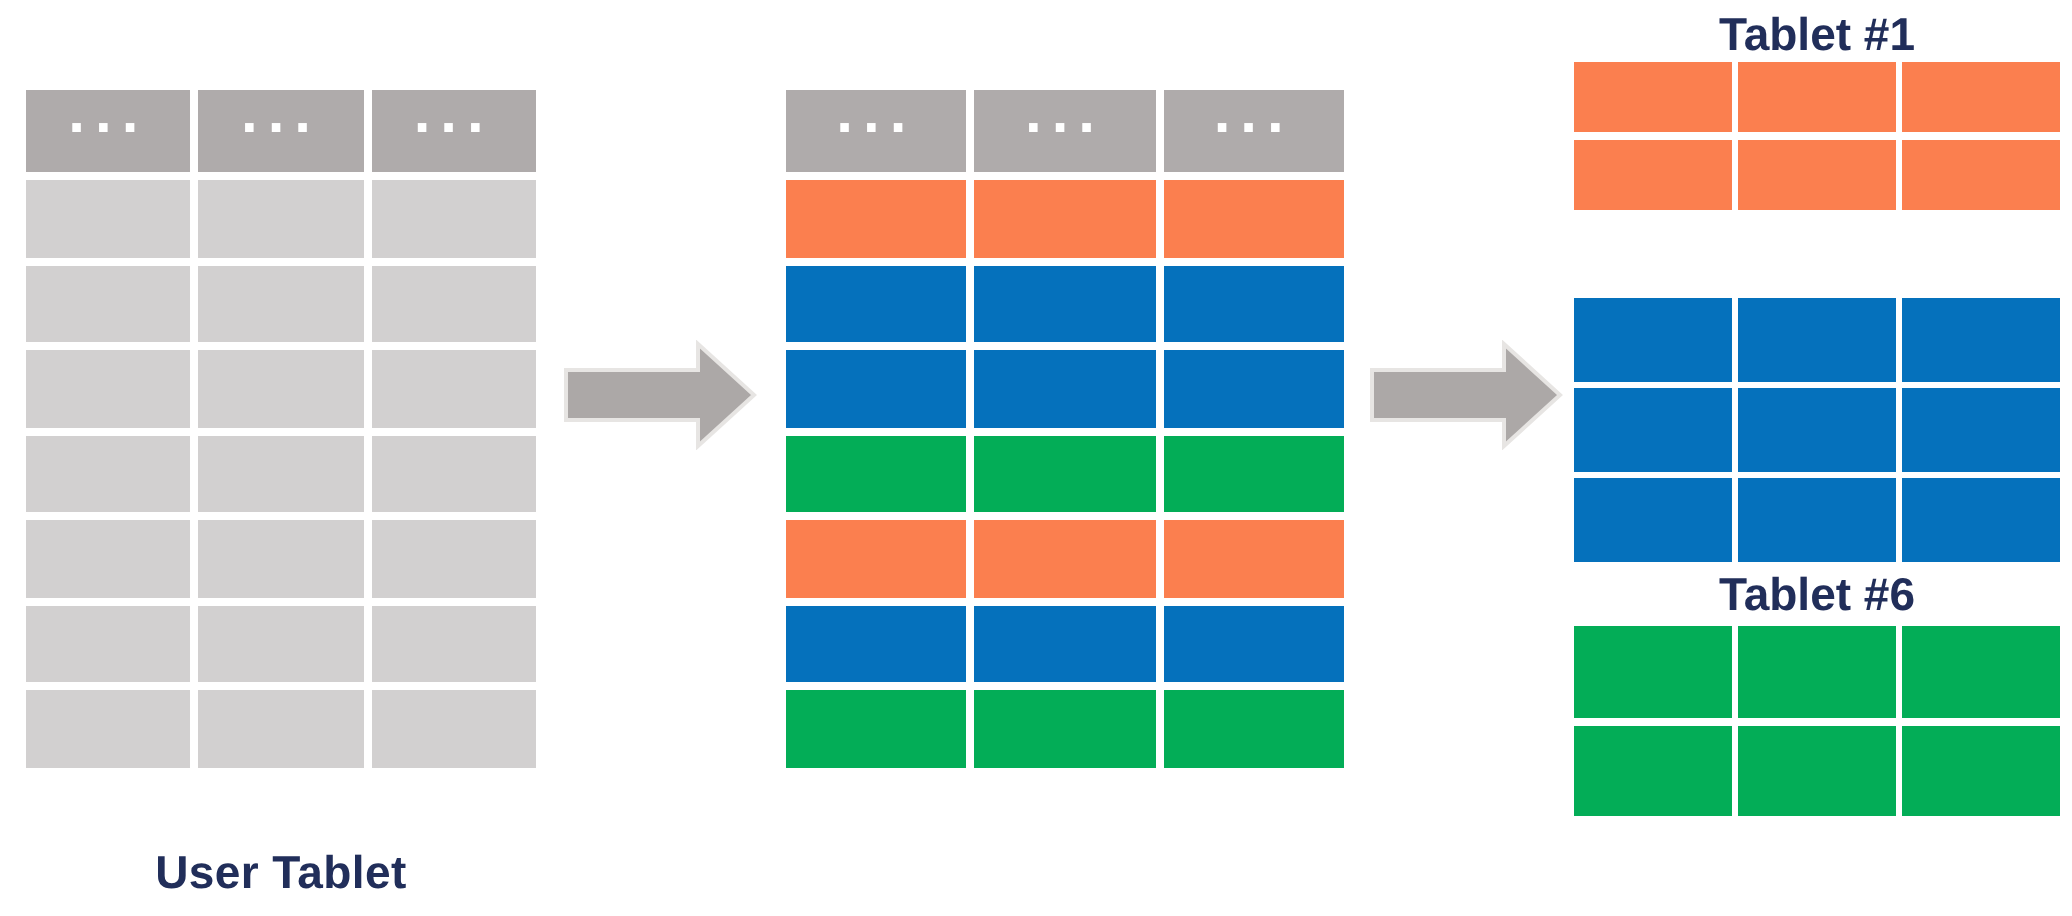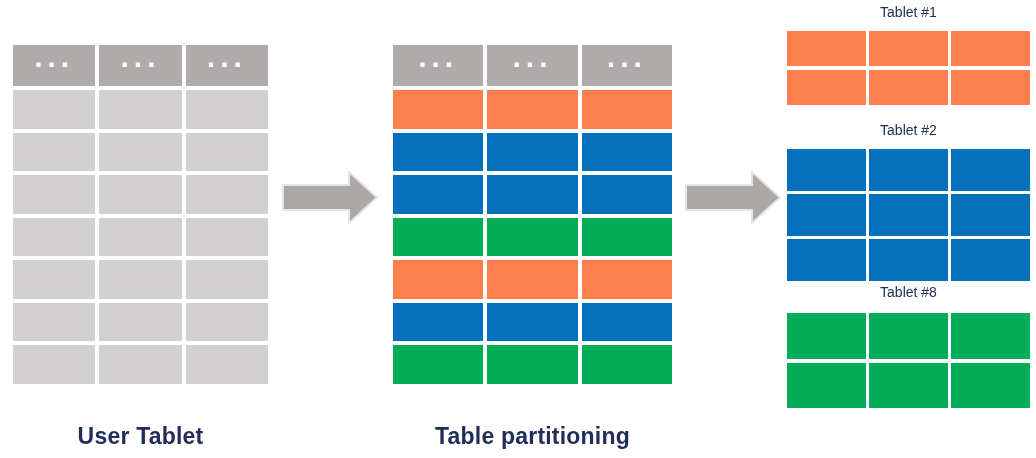--- a/index.html
+++ b/index.html
@@ -30,21 +30,21 @@
                    grid-template-columns:repeat(3,1fr); grid-template-rows:repeat(2,1fr); gap:4px 3px; }
 
   
   .caption { position:absolute; text-align:center; font-weight:700; font-size:23px;
              color:#212E5A; letter-spacing:0.2px; }
   #caption-user      { left:13px;  top:423px; width:255px; }
   #caption-partition { left:393px; top:423px; width:279px; }
   #caption-tablets   { left:787px; top:423px; width:243px; }
 
   .tablet-label { position:absolute; left:787px; width:243px; text-align:center;
-                  font-weight:400; font-size:14px; color:#212E5A; }
+                  font-weight:700; font-size:23px; color:#212E5A; }
   #tablet-label-0 { top:4px;   }
   #tablet-label-1 { top:122px; }
   #tablet-label-2 { top:284px; }
 
   
   .arrow { position:absolute; width:97px; height:55px; }
   #arrow-1 { left:282px; top:170px; }
   #arrow-2 { left:685px; top:170px; }
 </style>
 </head>
@@ -115,50 +115,48 @@
       <div class="cell" style="background: rgb(251, 127, 79);"></div>
       <div class="cell" style="background: rgb(251, 127, 79);"></div>
       <div class="cell" style="background: rgb(251, 127, 79);"></div>
       <div class="cell" style="background: rgb(5, 113, 188);"></div>
       <div class="cell" style="background: rgb(5, 113, 188);"></div>
       <div class="cell" style="background: rgb(5, 113, 188);"></div>
       <div class="cell" style="background: rgb(3, 173, 87);"></div>
       <div class="cell" style="background: rgb(3, 173, 87);"></div>
       <div class="cell" style="background: rgb(3, 173, 87);"></div>
     </div>
-  <div class="caption" id="caption-partition">Table partitioning</div>
 
   <svg class="arrow" id="arrow-2" viewBox="0 0 97 55" xmlns="http://www.w3.org/2000/svg">
     <polygon points="1,15 67,15 67,2 95,27.5 67,53 67,40 1,40" fill="#ACA8A7" stroke="#E7E5E3" stroke-width="2"></polygon>
   </svg>
 
   <div class="tablet-label" id="tablet-label-0">Tablet #1</div>
   <div class="grid" id="tablet-grid-0">
       <div class="cell" style="background: rgb(251, 127, 79);"></div>
       <div class="cell" style="background: rgb(251, 127, 79);"></div>
       <div class="cell" style="background: rgb(251, 127, 79);"></div>
       <div class="cell" style="background: rgb(251, 127, 79);"></div>
       <div class="cell" style="background: rgb(251, 127, 79);"></div>
       <div class="cell" style="background: rgb(251, 127, 79);"></div>
     </div>
 
-  <div class="tablet-label" id="tablet-label-1">Tablet #2</div>
   <div class="grid" id="tablet-grid-1">
       <div class="cell" style="background: rgb(5, 113, 188);"></div>
       <div class="cell" style="background: rgb(5, 113, 188);"></div>
       <div class="cell" style="background: rgb(5, 113, 188);"></div>
       <div class="cell" style="background: rgb(5, 113, 188);"></div>
       <div class="cell" style="background: rgb(5, 113, 188);"></div>
       <div class="cell" style="background: rgb(5, 113, 188);"></div>
       <div class="cell" style="background: rgb(5, 113, 188);"></div>
       <div class="cell" style="background: rgb(5, 113, 188);"></div>
       <div class="cell" style="background: rgb(5, 113, 188);"></div>
     </div>
 
-  <div class="tablet-label" id="tablet-label-2">Tablet #8</div>
+  <div class="tablet-label" id="tablet-label-2">Tablet #6</div>
   <div class="grid" id="tablet-grid-2">
       <div class="cell" style="background: rgb(3, 173, 87);"></div>
       <div class="cell" style="background: rgb(3, 173, 87);"></div>
       <div class="cell" style="background: rgb(3, 173, 87);"></div>
       <div class="cell" style="background: rgb(3, 173, 87);"></div>
       <div class="cell" style="background: rgb(3, 173, 87);"></div>
       <div class="cell" style="background: rgb(3, 173, 87);"></div>
     </div>
 
 

